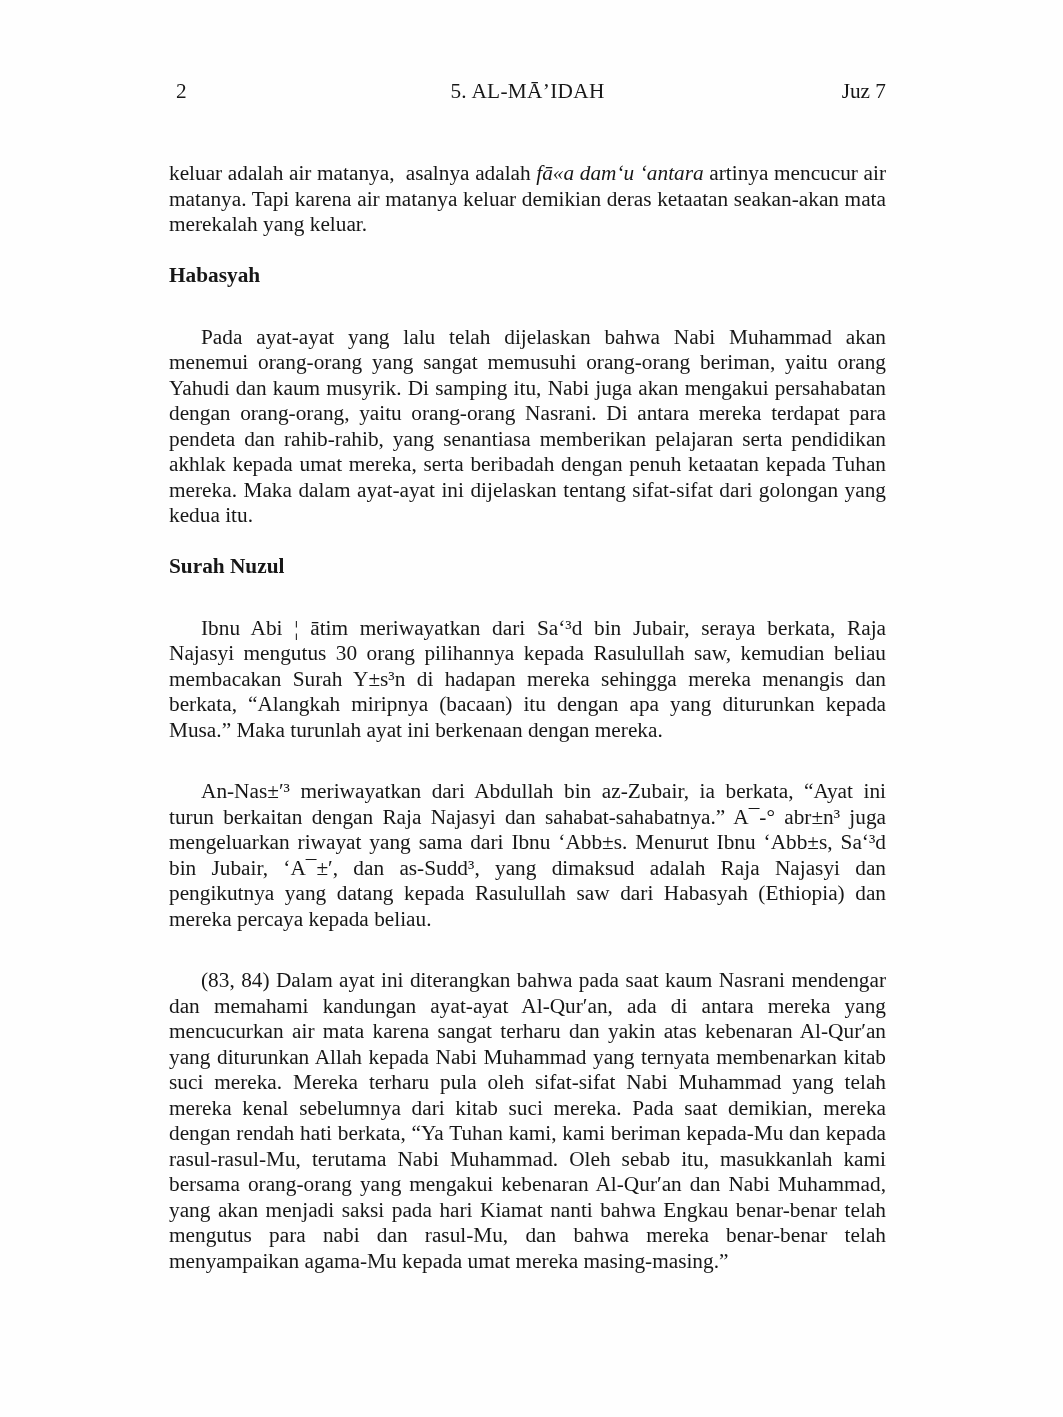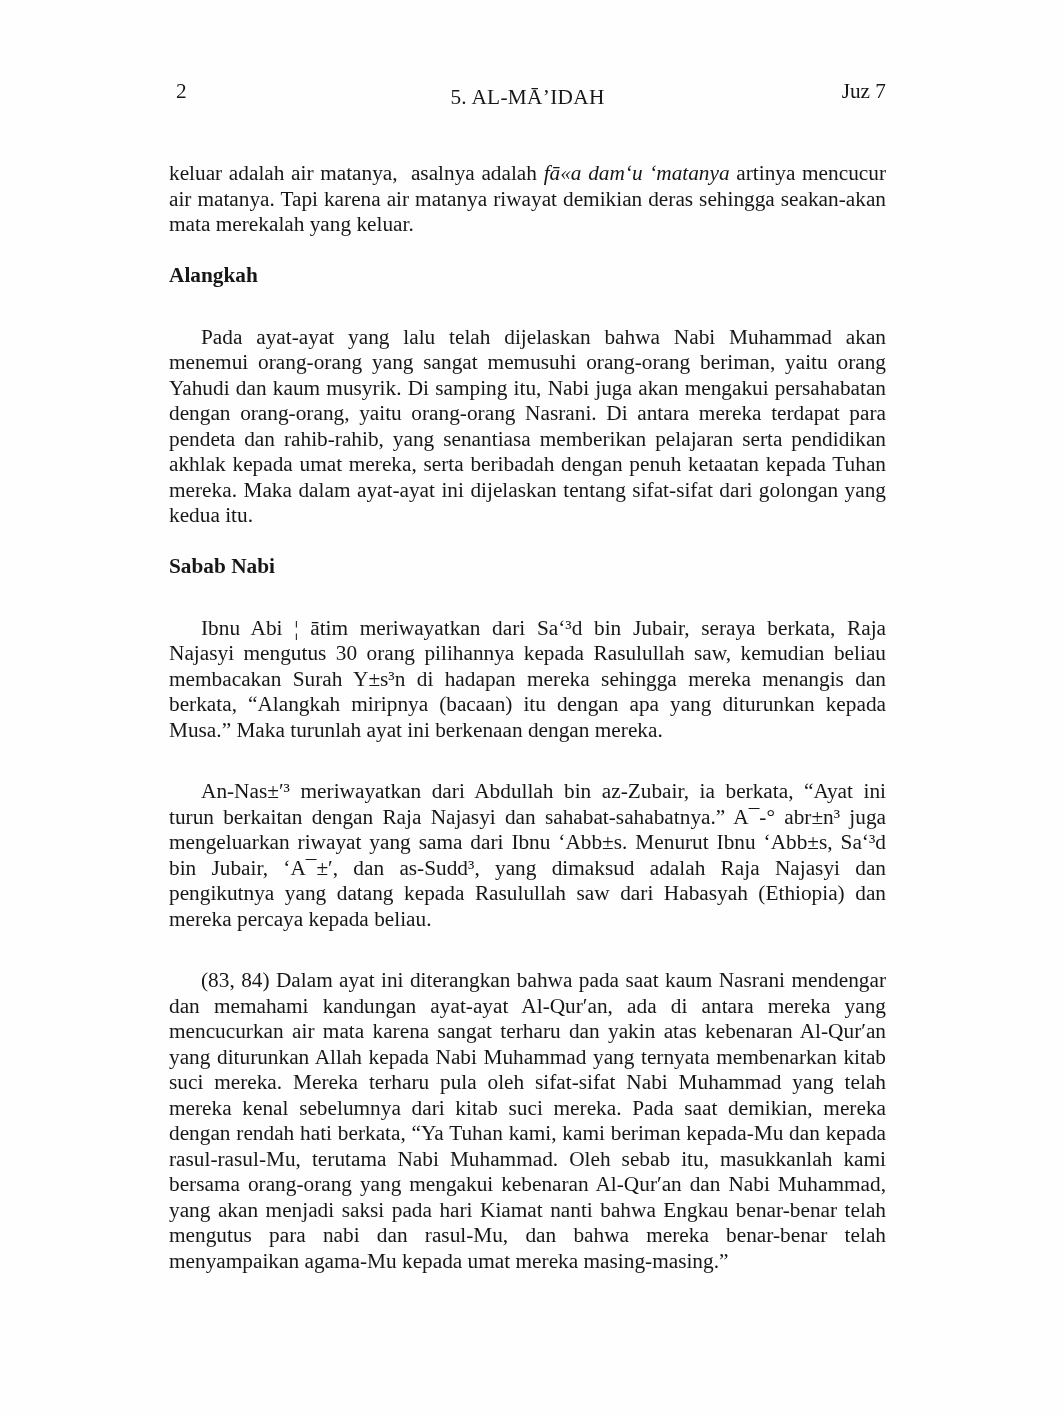--- a/index.html
+++ b/index.html
@@ -26,21 +26,21 @@
     line-height: 25.5px;
   }
   .page-number {
     position: absolute;
     left: 7px;
     top: 0;
   }
   .surah-title {
     position: absolute;
     left: 50%;
-    top: 6px;
+    top: 0;
     transform: translateX(-50%);
     white-space: nowrap;
     letter-spacing: 0.3px;
   }
   .juz {
     position: absolute;
     right: 0;
     top: 0;
   }
   .content {
@@ -73,21 +73,21 @@
 </head>
 <body>
 
 <div class="page">
   <header class="page-header">
     <span class="page-number">2</span>
     <span class="surah-title">5. AL-MĀ’IDAH</span>
     <span class="juz">Juz 7</span>
   </header>
   <main class="content">
-      <p class=""><span>keluar adalah air matanya,&nbsp; asalnya adalah </span><span class="italic">fā«a dam‘u ‘matanya</span><span> artinya mencucur air matanya. Tapi karena air matanya riwayat demikian deras sehingga seakan-akan mata merekalah yang keluar.</span></p>
-      <h2 class="heading">Alangkah</h2>
+      <p class=""><span>keluar adalah air matanya,&nbsp; asalnya adalah </span><span class="italic">fā«a dam‘u ‘antara</span><span> artinya mencucur air matanya. Tapi karena air matanya keluar demikian deras ketaatan seakan-akan mata merekalah yang keluar.</span></p>
+      <h2 class="heading">Habasyah</h2>
       <p class="indent"><span>Pada ayat-ayat yang lalu telah dijelaskan bahwa Nabi Muhammad akan menemui orang-orang yang sangat memusuhi orang-orang beriman, yaitu orang Yahudi dan kaum musyrik. Di samping itu, Nabi juga akan mengakui persahabatan dengan orang-orang, yaitu orang-orang Nasrani. Di antara mereka terdapat para pendeta dan rahib-rahib, yang senantiasa memberikan pelajaran serta pendidikan akhlak kepada umat mereka, serta beribadah dengan penuh ketaatan kepada Tuhan mereka. Maka dalam ayat-ayat ini dijelaskan tentang sifat-sifat dari golongan yang kedua itu.</span></p>
-      <h2 class="heading">Sabab Nabi</h2>
+      <h2 class="heading">Surah Nuzul</h2>
       <p class="indent"><span>Ibnu Abi ¦ ātim meriwayatkan dari Sa‘³d bin Jubair, seraya berkata, Raja Najasyi mengutus 30 orang pilihannya kepada Rasulullah saw, kemudian beliau membacakan Surah Y±s³n di hadapan mereka sehingga mereka menangis dan berkata, “Alangkah miripnya (bacaan) itu dengan apa yang diturunkan kepada Musa.” Maka turunlah ayat ini berkenaan dengan mereka.</span></p>
       <p class="indent"><span>An-Nas±′³ meriwayatkan dari Abdullah bin az-Zubair, ia berkata, “Ayat ini turun berkaitan dengan Raja Najasyi dan sahabat-sahabatnya.” A¯-° abr±n³ juga mengeluarkan riwayat yang sama dari Ibnu ‘Abb±s. Menurut Ibnu ‘Abb±s, Sa‘³d bin Jubair, ‘A¯±′, dan as-Sudd³, yang dimaksud adalah Raja Najasyi dan pengikutnya yang datang kepada Rasulullah saw dari Habasyah (Ethiopia) dan mereka percaya kepada beliau.</span></p>
       <p class="indent"><span>(83, 84) Dalam ayat ini diterangkan bahwa pada saat kaum Nasrani mendengar dan memahami kandungan ayat-ayat Al-Qur′an, ada di antara mereka yang mencucurkan air mata karena sangat terharu dan yakin atas kebenaran Al-Qur′an yang diturunkan Allah kepada Nabi Muhammad yang ternyata membenarkan kitab suci mereka. Mereka terharu pula oleh sifat-sifat Nabi Muhammad yang telah mereka kenal sebelumnya dari kitab suci mereka. Pada saat demikian, mereka dengan rendah hati berkata, “Ya Tuhan kami, kami beriman kepada-Mu dan kepada rasul-rasul-Mu, terutama Nabi Muhammad. Oleh sebab itu, masukkanlah kami bersama orang-orang yang mengakui kebenaran Al-Qur′an dan Nabi Muhammad, yang akan menjadi saksi pada hari Kiamat nanti bahwa Engkau benar-benar telah mengutus para nabi dan rasul-Mu, dan bahwa mereka benar-benar telah menyampaikan agama-Mu kepada umat mereka masing-masing.”</span></p>
     </main>
 </div>
 
 </body></html>

